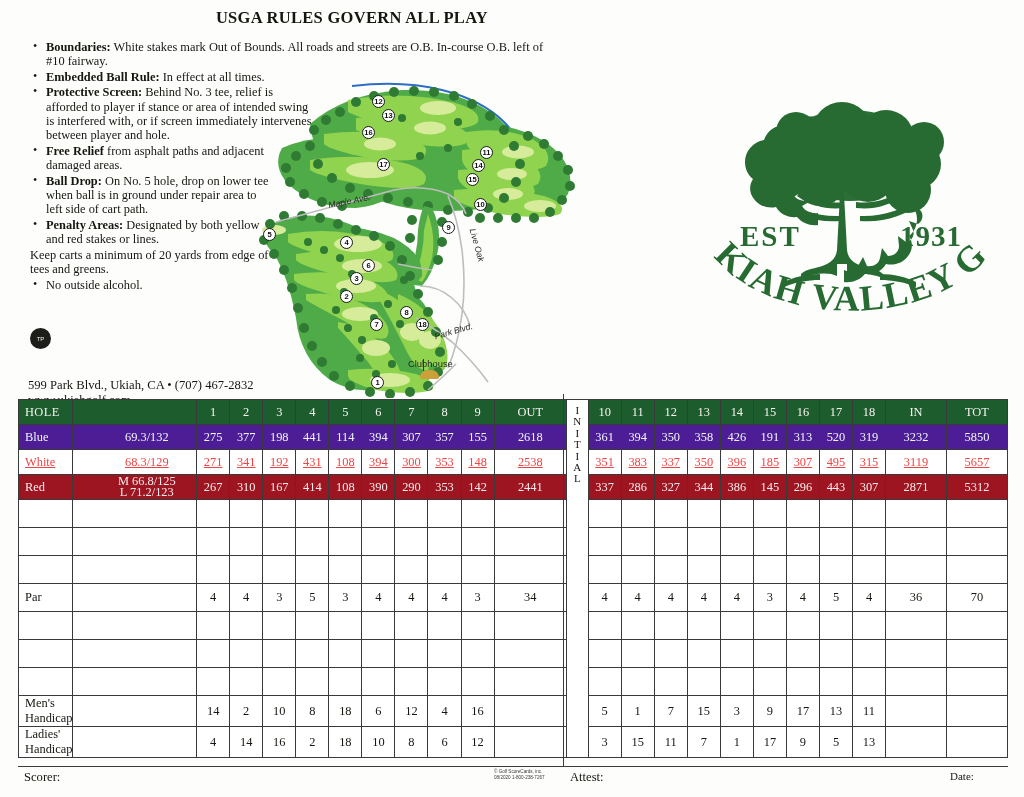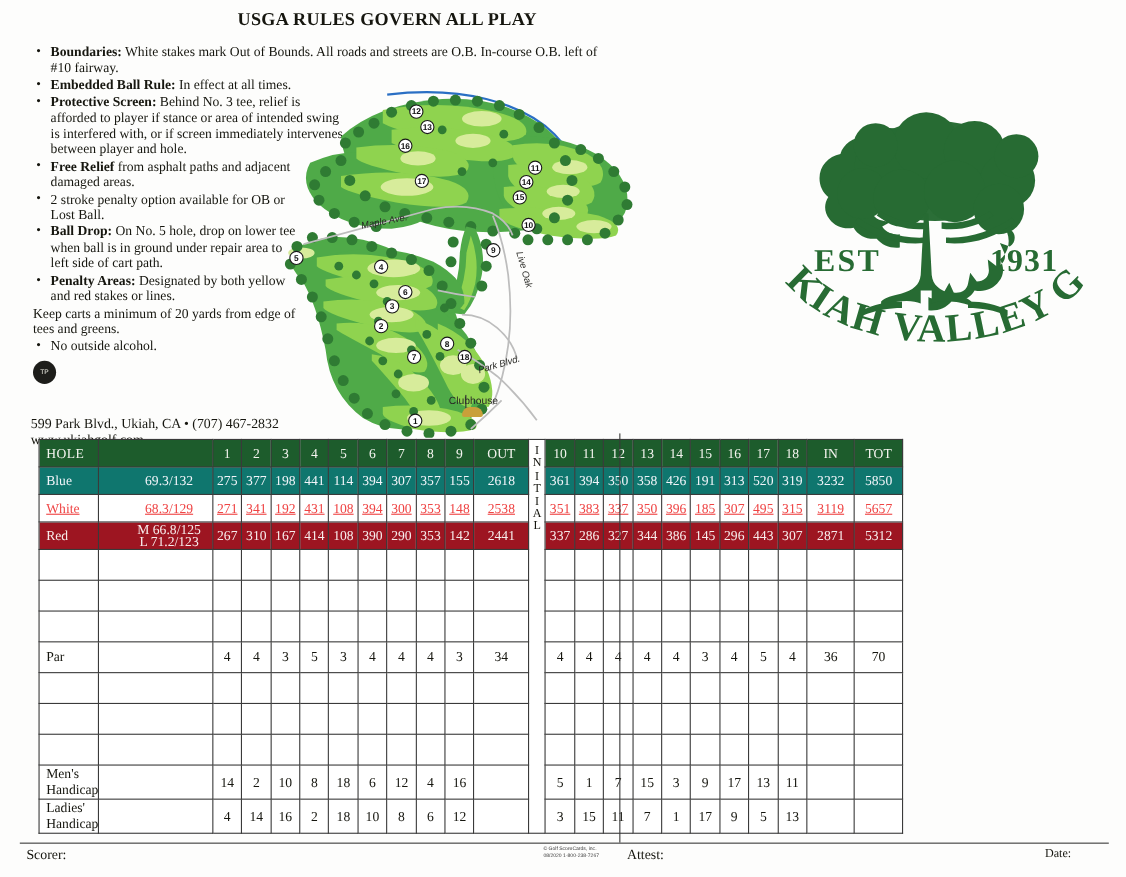--- a/index.html
+++ b/index.html
@@ -76,35 +76,35 @@
   }
   #flagpole {
     position:absolute; left:171px; top:281px; width:1px; height:12px; background:#333;
   }
 
   
   #logo { position:absolute; left:700px; top:98px; width:300px; height:226px; }
 
   
   #card {
-    position:absolute; left:18px; top:399px; width:786px;margin-left:17px;
+    position:absolute; left:18px; top:399px; width:990px;
   }
   table.sc { border-collapse:collapse; table-layout:fixed; }
   table.sc td {
     border:1px solid #3a3a3a;
     font-size:12.4px; text-align:center; height:25px; padding:0;
     font-family:"Liberation Serif", serif;
   }
   .lbl {
     text-align:left !important; padding-left:6px !important;
     font-size:12.6px;
   }
   .hdr { background:#1d5c2c; color:#f4f4ef; font-weight:normal; font-size:12.6px; }
   .hdr.lbl { letter-spacing:.4px; }
-  .blue { background:#0f766e; color:#f2f5fa; }
+  .blue { background:#4c1d95; color:#f2f5fa; }
   .white { background:#ffffff; color:#ef4444;text-decoration:underline; }
   .red { background:#9d1521; color:#f7eceb; }
   .plain { background:#ffffff; }
   .plain.tall { height:28px; }
   .rating { font-size:10.8px; text-align:left; padding-left:24px !important; line-height:10.6px; }
   .rating .l1, .rating .l2 { display:block; white-space:nowrap; }
 
   .initial-cell {
     background:#ffffff; border-left:1px solid #3a3a3a; border-right:1px solid #3a3a3a;
     border-top:none; border-bottom:none;
@@ -139,21 +139,20 @@
 
 <div id="top">
 
   <div id="rules-block">
     <div id="rules-title">USGA RULES GOVERN ALL PLAY</div>
     <ul class="rules" id="rules-list">
         <li class="bullet r-w1"><b>Boundaries:</b><span> White stakes mark Out of Bounds. All roads and streets are O.B. In-course O.B. left of #10 fairway.</span></li>
         <li class="bullet r-w1"><b>Embedded Ball Rule:</b><span> In effect at all times.</span></li>
         <li class="bullet r-w2"><b>Protective Screen:</b><span> Behind No. 3 tee, relief is afforded to player if stance or area of intended swing is interfered with, or if screen immediately intervenes between player and hole.</span></li>
         <li class="bullet r-w3"><b>Free Relief</b><span> from asphalt paths and adjacent damaged areas.</span></li>
-        <li class="bullet r-w3"><span>2 stroke penalty option available for OB or Lost Ball.</span></li>
         <li class="bullet r-w4"><b>Ball Drop:</b><span> On No. 5 hole, drop on lower tee when ball is in ground under repair area to left side of cart path.</span></li>
         <li class="bullet r-w4"><b>Penalty Areas:</b><span> Designated by both yellow and red stakes or lines.</span></li>
         <li class="nobullet r-w4"><span>Keep carts a minimum of 20 yards from edge of tees and greens.</span></li>
         <li class="bullet r-w4"><span>No outside alcohol.</span></li>
       </ul>
   </div>
 
   <div id="managed">
     <div id="managed-seal">TP</div>
   </div>

